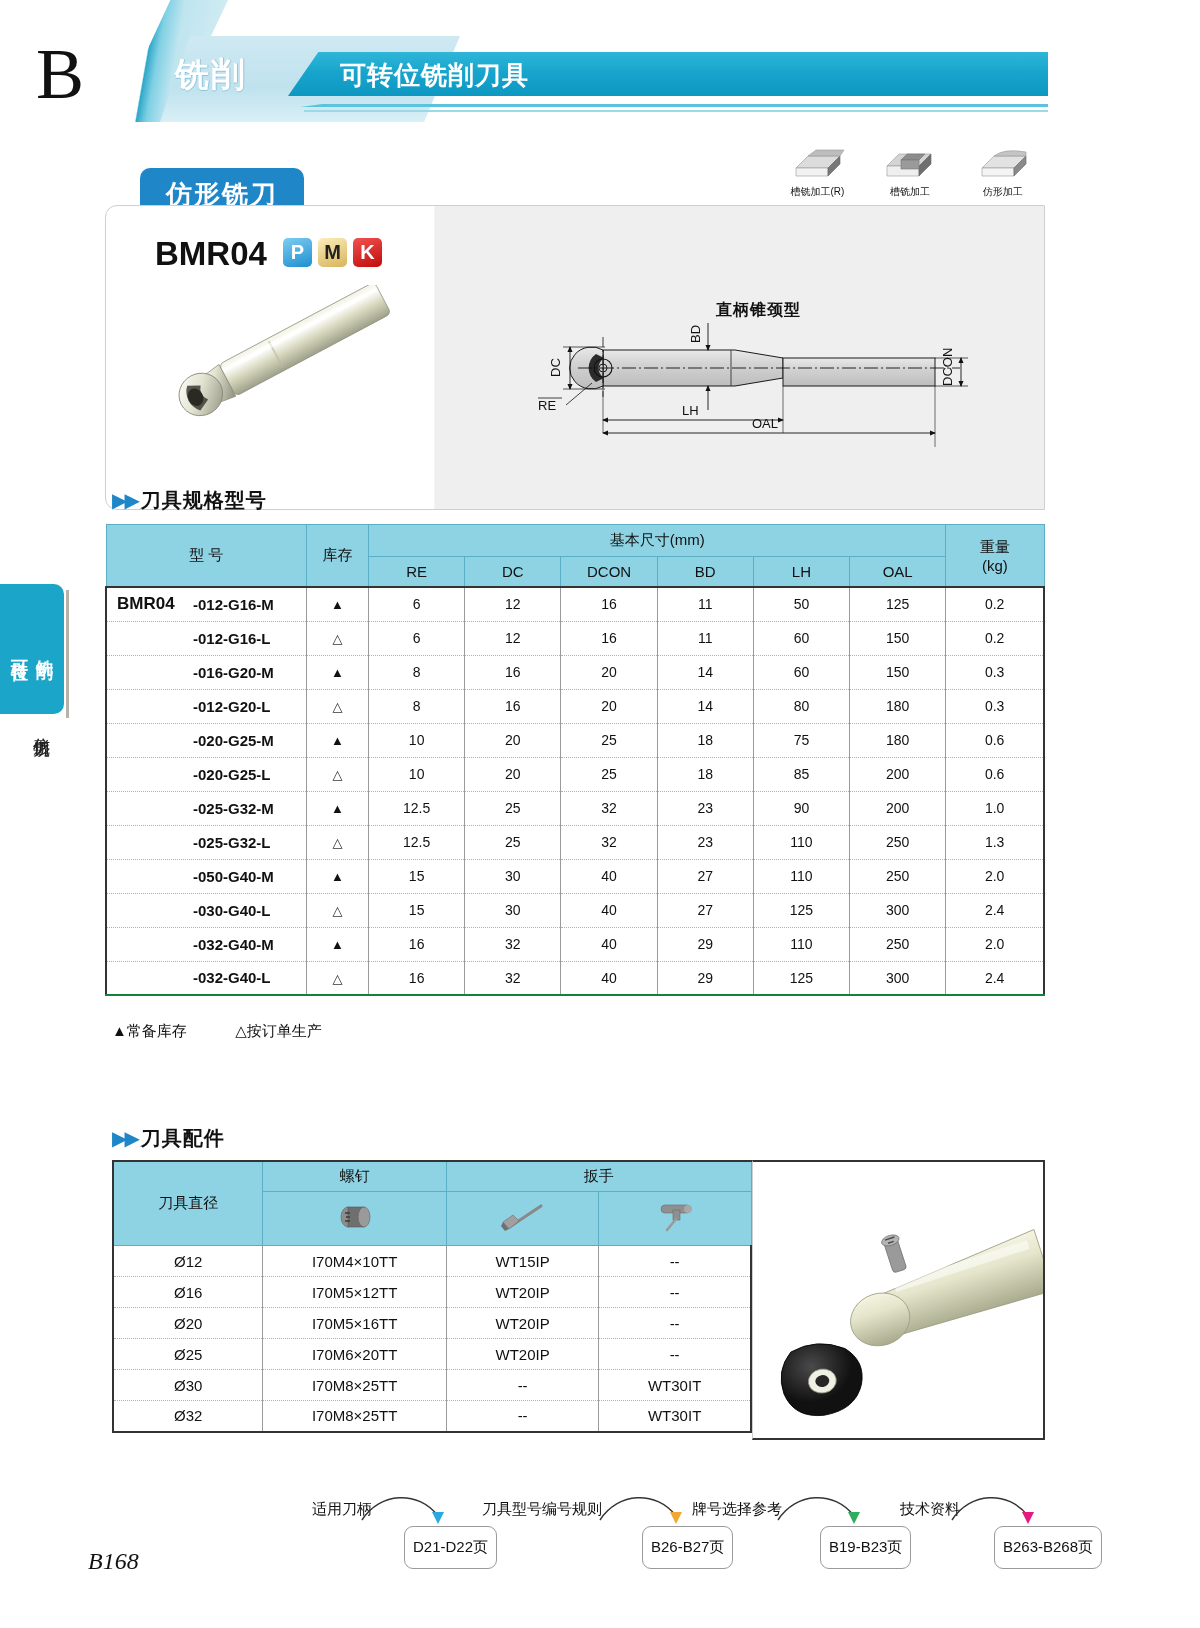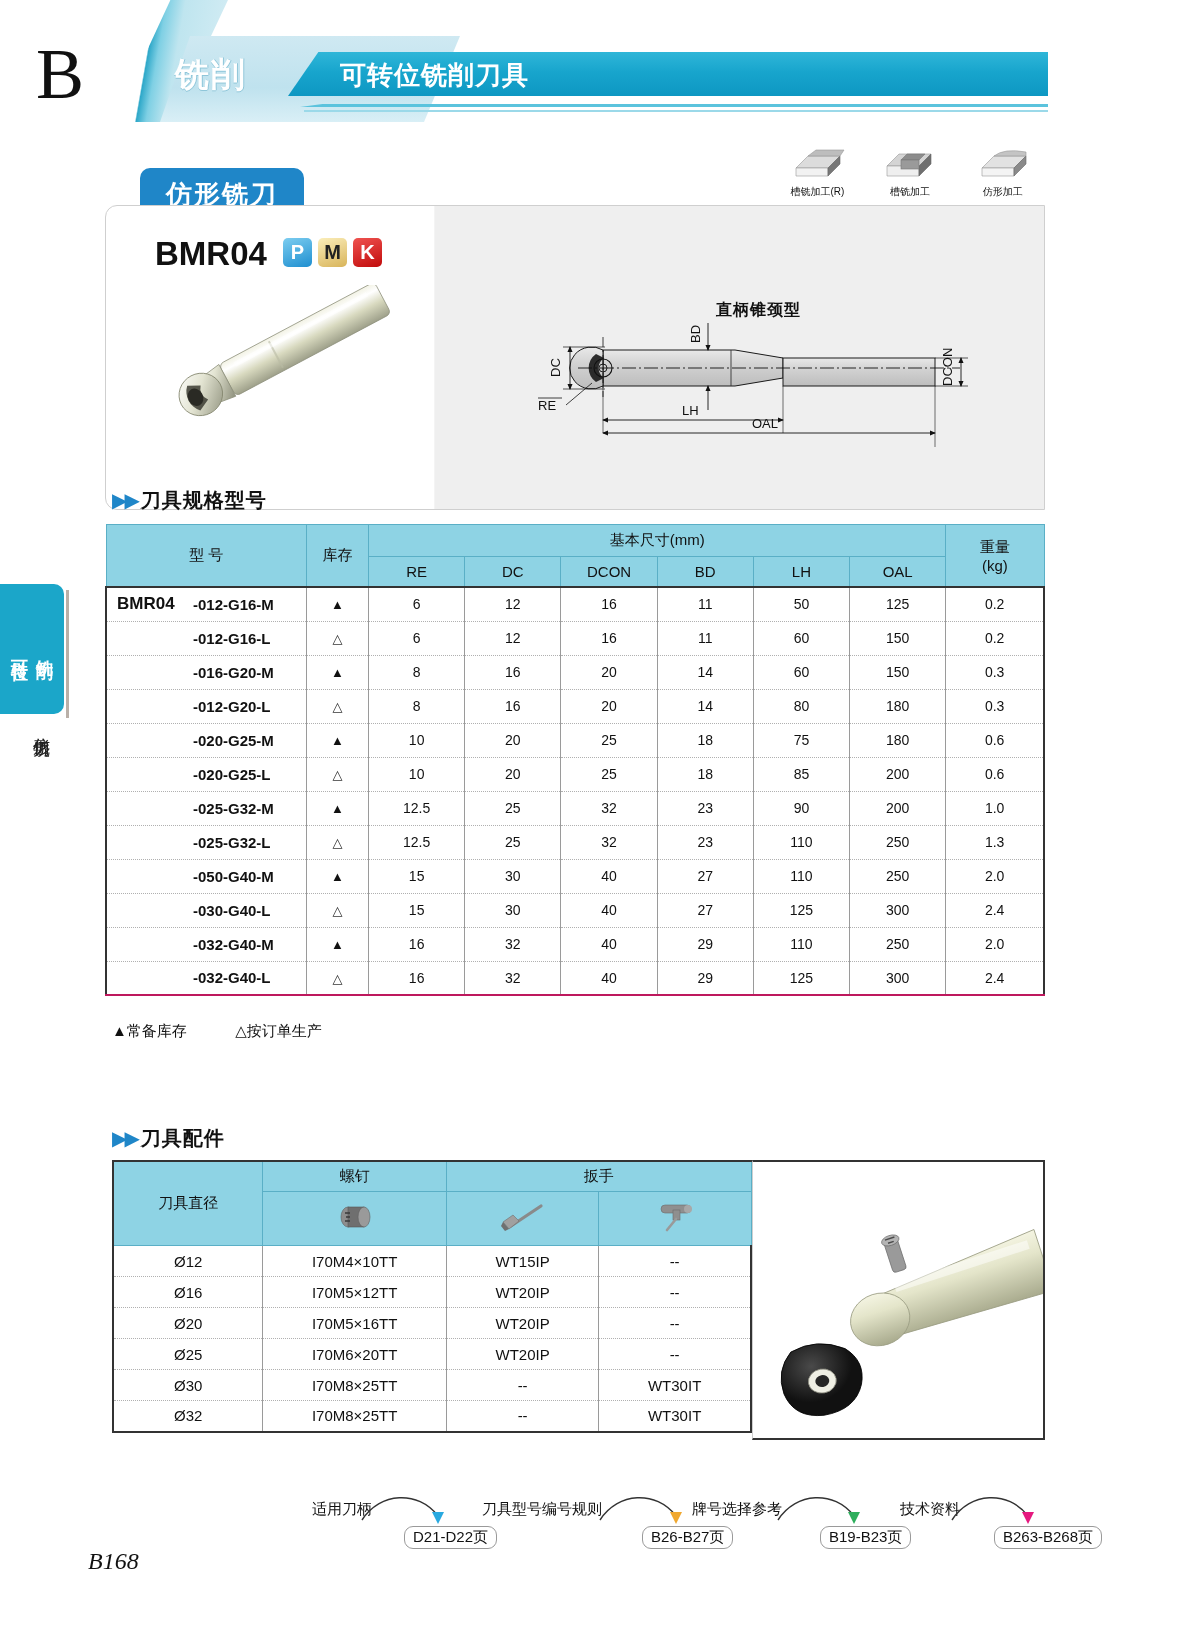--- a/index.html
+++ b/index.html
@@ -128,21 +128,21 @@
   .spec-table th, .spec-table td { text-align: center; }
   .spec-table thead th {
     background: #8ed3e4; border: 1px solid #5aafc6;
     font-weight: 400; font-size: 15px; padding: 6px 2px;
   }
   .spec-table tbody td {
     border-left: 1px solid #9a9a9a; border-right: 1px solid #9a9a9a;
     border-bottom: 1px dotted #b0b0b0;
     height: 34px; padding: 0 2px;
   }
-  .spec-table tbody tr:last-child td { border-bottom: 2px solid #be185d; }
+  .spec-table tbody tr:last-child td { border-bottom: 2px solid #15803d; }
   .spec-table tbody tr:first-child td { border-top: 2px solid #333; }
   .spec-table .c-model { border-left: 2px solid #333; text-align: left; padding-left: 0; }
   .spec-table .c-wt { border-right: 2px solid #333; }
   .model-cell { display: flex; align-items: center; }
   .model-prefix {
     width: 86px; font-weight: 700; font-size: 17px; padding-left: 10px;
   }
   .model-suffix { font-weight: 700; font-size: 15px; }
   .tri-f { font-size: 13px; }
   .tri-o { font-size: 13px; color: #333; }
@@ -175,21 +175,21 @@
     position: absolute; left: 752px; top: 1160px; width: 293px; height: 280px;
     border: 1px solid #cfcfcf; border-top: 2px solid #333; border-right: 2px solid #333;
     border-bottom: 2px solid #333; overflow: hidden; background: #fff;
   }
 
   
   .flink { position: absolute; height: 60px; }
   .flink .ftext { position: absolute; left: 0; top: 10px; font-size: 15px; color: #111; white-space: nowrap; }
   .flink .fbadge {
     position: absolute; top: 36px; font-size: 15px; color: #111;
-    border: 1px solid #9a9a9a; border-radius: 9px; padding: 1px 8px; background: #fff;
+    border: 1px solid #9a9a9a; border-radius: 9px; padding: 11px 8px; background: #fff;
     white-space: nowrap;
   }
   .page-no {
     position: absolute; left: 88px; top: 1548px;
     font-family: "Liberation Serif", "DejaVu Serif", serif;
     font-style: italic; font-size: 24px; color: #111;
   }
 </style>
 </head>
 <body>

